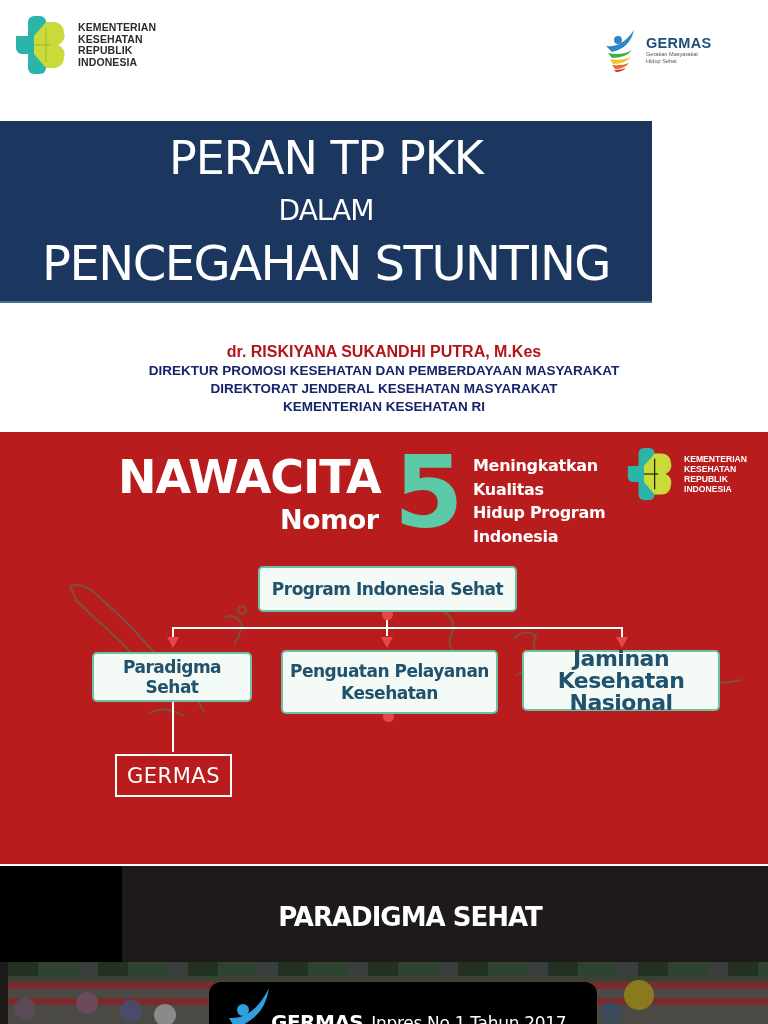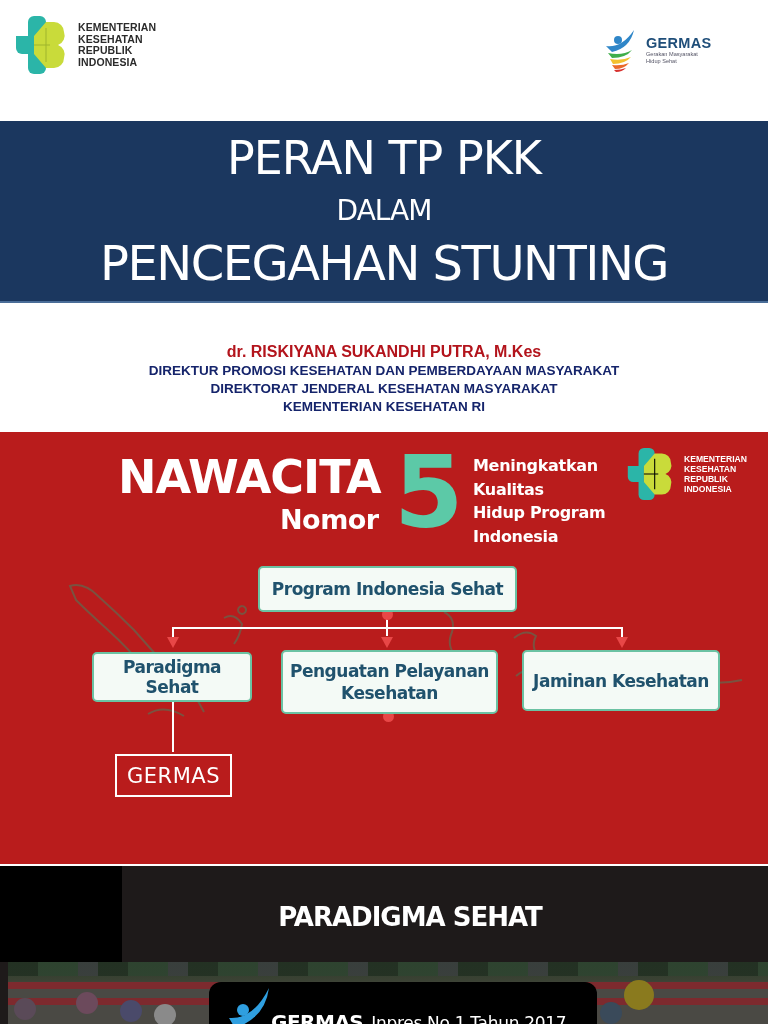--- a/index.html
+++ b/index.html
@@ -12,21 +12,21 @@
   .kemenkes-logo { position: absolute; left: 14px; top: 14px; display: flex; align-items: center; }
   .kemenkes-logo .mark { width: 58px; height: 62px; position: relative; }
   .kemenkes-logo .txt { margin-left: 6px; font-family: "Liberation Sans", sans-serif; font-weight: 700; font-size: 10.5px; line-height: 11.5px; color: #2b2b2b; letter-spacing: 0.1px; }
 
   .germas-logo { position: absolute; left: 604px; top: 26px; display: flex; align-items: flex-start; }
   .germas-logo .mark { width: 40px; height: 46px; position: relative; }
   .germas-logo .wordmark { margin-left: 2px; margin-top: 10px; }
   .germas-logo .name { font-family: "Liberation Sans", sans-serif; font-weight: 700; font-size: 14.5px; color: #1f4e79; line-height: 15px; letter-spacing: 0.3px; }
   .germas-logo .tag { font-family: "Liberation Sans", sans-serif; font-size: 5.6px; color: #556; line-height: 6.5px; }
 
-  .title-banner { position: absolute; left: 0; top: 121px; width: 768px; height: 182px; background: #1b375f; border-bottom: 2px solid #4a6d98; text-align: center; color: #ffffff; font-family: "DejaVu Sans", sans-serif; }
+  .title-banner { position: absolute; left: 0; top: 121px; width: 652px; height: 182px; background: #1b375f; border-bottom: 2px solid #4a6d98; text-align: center; color: #ffffff; font-family: "DejaVu Sans", sans-serif; }
   .title-banner .l1 { position: absolute; left: 0; right: 0; top: 10px; font-size: 46px; line-height: 54px; letter-spacing: -1px; }
   .title-banner .l2 { position: absolute; left: 0; right: 0; top: 70px; font-size: 28px; line-height: 40px; letter-spacing: -1px; }
   .title-banner .l3 { position: absolute; left: 0; right: 0; top: 114px; font-size: 48px; line-height: 56px; letter-spacing: -1.5px; }
 
   .author-block { position: absolute; left: 0; top: 342px; width: 768px; text-align: center; font-family: "Liberation Sans", sans-serif; font-weight: 700; }
   .author-block .name { color: #b3141c; font-size: 16px; line-height: 20px; text-align: center; }
   .author-block .line { color: #15246b; font-size: 13.5px; line-height: 18px; }
 
   
   .slide2 { position: absolute; left: 0; top: 432px; width: 768px; height: 432px; background: #b91c1c; overflow: hidden; }
@@ -38,21 +38,21 @@
   .mission { position: absolute; left: 473px; top: 22px; color: #ffffff; font-family: "DejaVu Sans", sans-serif; font-weight: 700; font-size: 16px; line-height: 23.5px; letter-spacing: -0.3px; }
 
   .kemenkes-logo-2 { position: absolute; left: 626px; top: 14px; display: flex; align-items: center; }
   .kemenkes-logo-2 .mark { width: 52px; height: 56px; position: relative; }
   .kemenkes-logo-2 .txt { margin-left: 6px; font-weight: 700; font-size: 8.6px; line-height: 10px; color: #ffffff; font-family: "Liberation Sans", sans-serif; }
 
   .node { position: absolute; background: #f4faf6; border: 2px solid #6bc2a3; border-radius: 5px; color: #20526d; font-family: "DejaVu Sans", sans-serif; font-weight: 700; text-align: center; display: flex; align-items: center; justify-content: center; letter-spacing: -0.5px; }
   .node-top { left: 258px; top: 134px; width: 259px; height: 46px; font-size: 17px; }
   .node-a { left: 92px; top: 220px; width: 160px; height: 50px; font-size: 17px; }
   .node-b { left: 281px; top: 218px; width: 217px; height: 64px; font-size: 17px; line-height: 22px; }
-  .node-c { left: 522px; top: 218px; width: 198px; height: 61px; font-size: 17px; line-height: 22px; }
+  .node-c { left: 522px; top: 218px; width: 198px; height: 61px; font-size: 22px; line-height: 22px; }
 
   .connector { position: absolute; background: #ffffff; }
   .dot { position: absolute; width: 11px; height: 11px; border-radius: 50%; background: #e84747; }
   .arrowhead { position: absolute; width: 0; height: 0; border-left: 6px solid transparent; border-right: 6px solid transparent; border-top: 11px solid #e84747; }
 
   .germas-box { position: absolute; left: 115px; top: 322px; width: 117px; height: 43px; border: 2px solid #ffffff; color: #ffffff; font-family: "DejaVu Sans", sans-serif; font-size: 21px; display: flex; align-items: center; justify-content: center; letter-spacing: 0.5px; }
 
   
   .divider { position: absolute; left: 0; top: 864px; width: 768px; height: 2px; background: #ffffff; }
   .slide3 { position: absolute; left: 0; top: 866px; width: 768px; height: 158px; background: #1e1a1a; overflow: hidden; }
@@ -188,20 +188,21 @@
   </div>
   <div class="node node-b">
     <div>
       <div>Penguatan Pelayanan</div>
       <div>Kesehatan</div>
     </div>
   </div>
   <div class="node node-c">
     <div>
       <div>Jaminan Kesehatan</div>
+      <div>Nasional</div>
     </div>
   </div>
 
   <div class="germas-box">
     <span>GERMAS</span>
   </div>
 </section>
 
 <div class="divider"></div>
 

